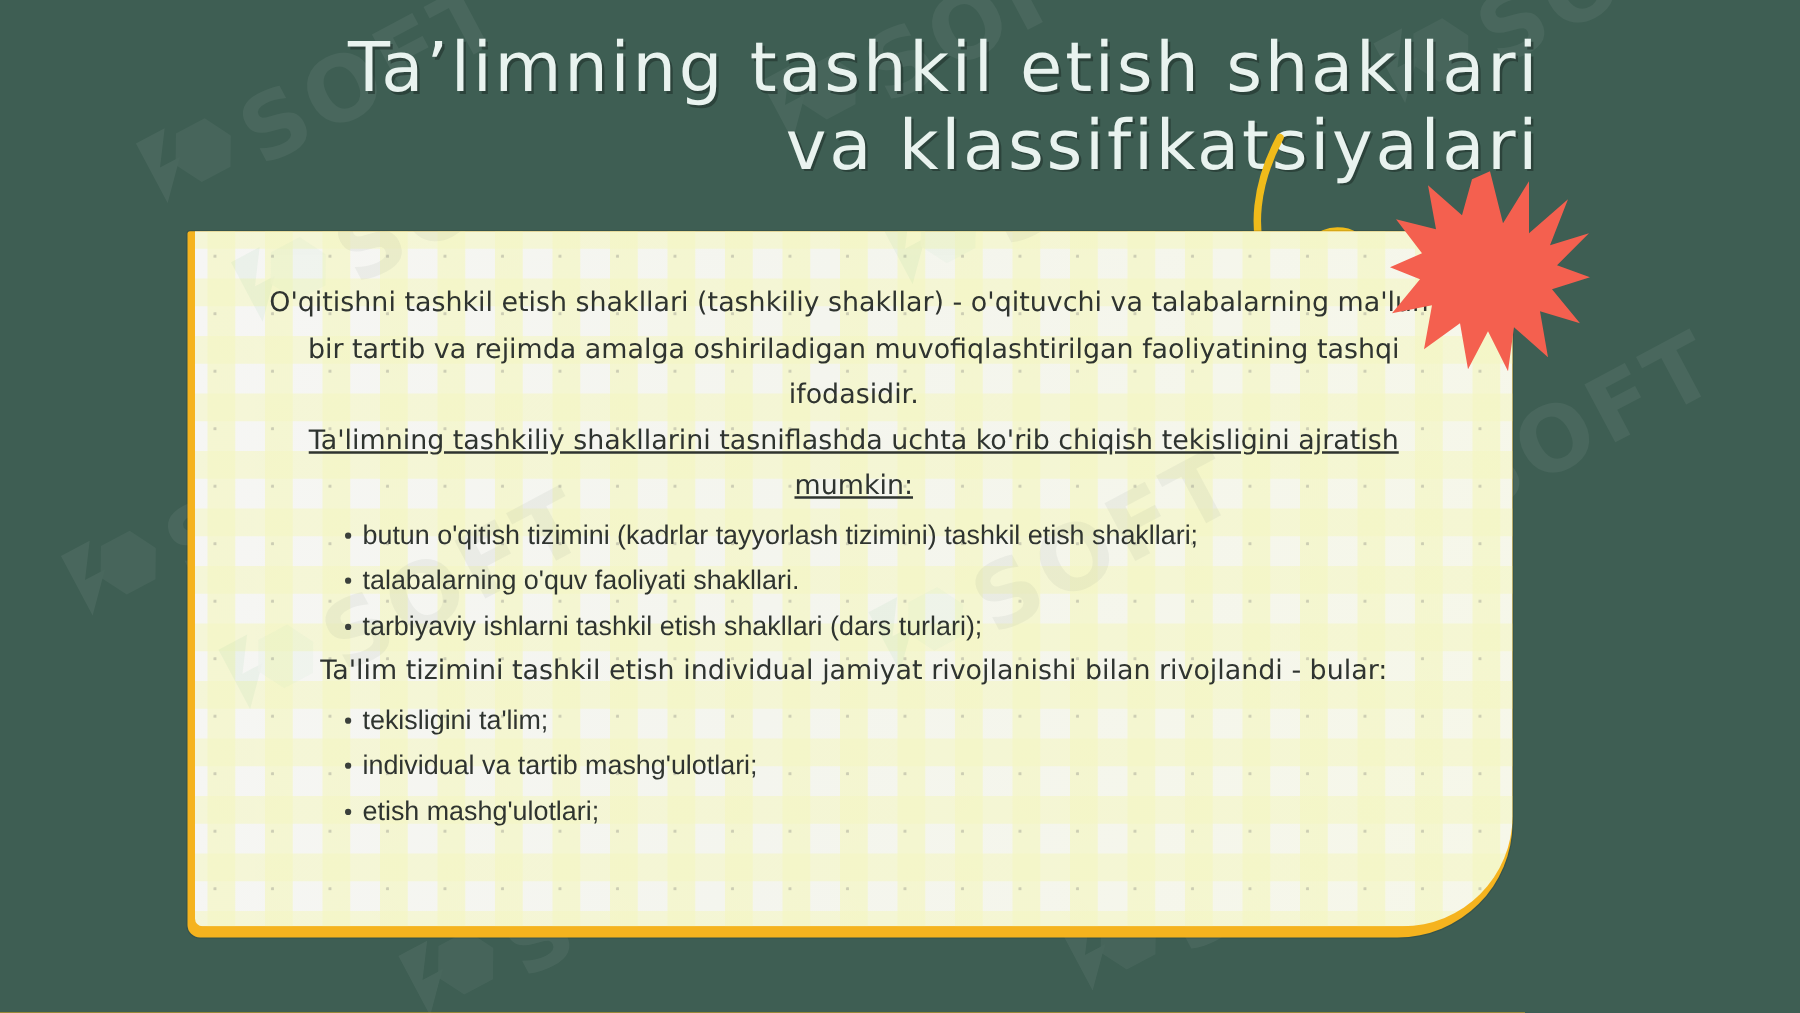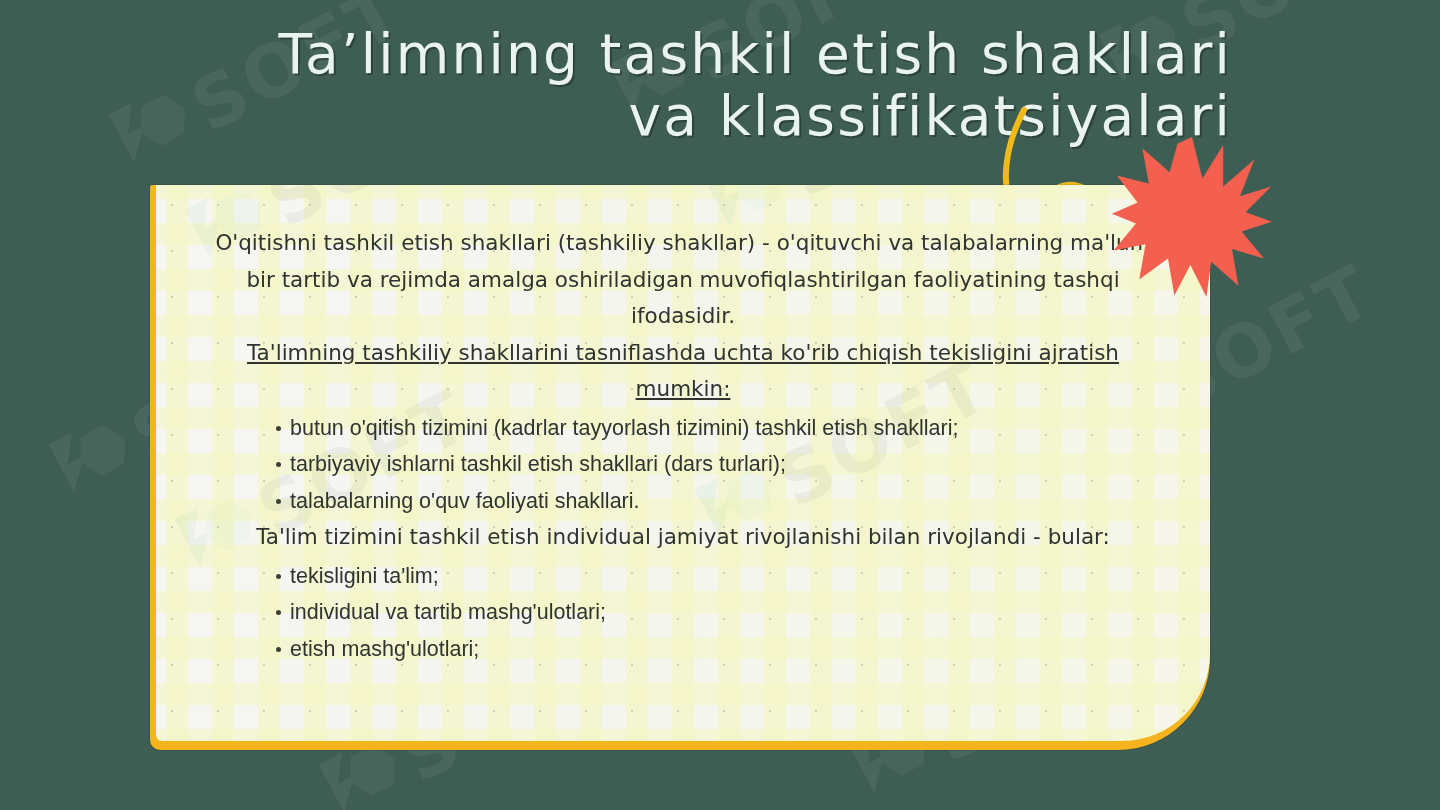--- a/index.html
+++ b/index.html
@@ -307,22 +307,22 @@
     </div>
 
     <div class="card-body">
 
       <p class="para">O'qitishni tashkil etish shakllari (tashkiliy shakllar) - o'qituvchi va talabalarning ma'lum bir tartib va rejimda amalga oshiriladigan muvofiqlashtirilgan faoliyatining tashqi ifodasidir.</p>
 
       <p class="para">Ta'limning tashkiliy shakllarini tasniflashda uchta ko'rib chiqish tekisligini ajratish mumkin:</p>
 
       <ul class="bullets">
         <li>butun o'qitish tizimini (kadrlar tayyorlash tizimini) tashkil etish shakllari;</li>
+        <li>talabalarning o'quv faoliyati shakllari.</li>
         <li>tarbiyaviy ishlarni tashkil etish shakllari (dars turlari);</li>
-        <li>talabalarning o'quv faoliyati shakllari.</li>
       </ul>
 
       <p class="para">Ta'lim tizimini tashkil etish individual jamiyat rivojlanishi bilan rivojlandi - bular:</p>
 
       <ul class="bullets">
         <li>tekisligini ta'lim;</li>
         <li>individual va tartib mashg'ulotlari;</li>
         <li>etish mashg'ulotlari;</li>
       </ul>
 

